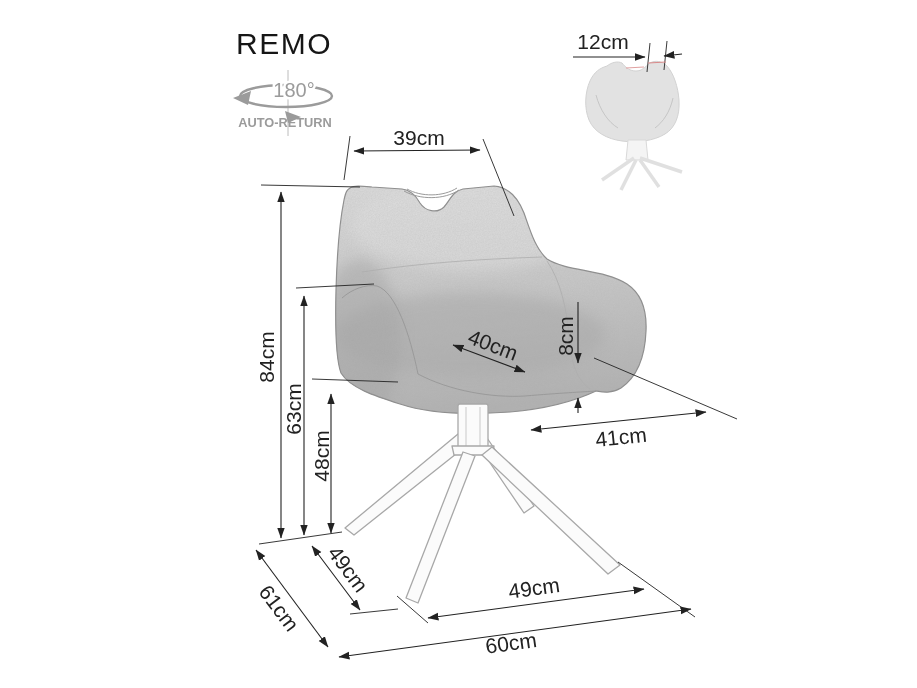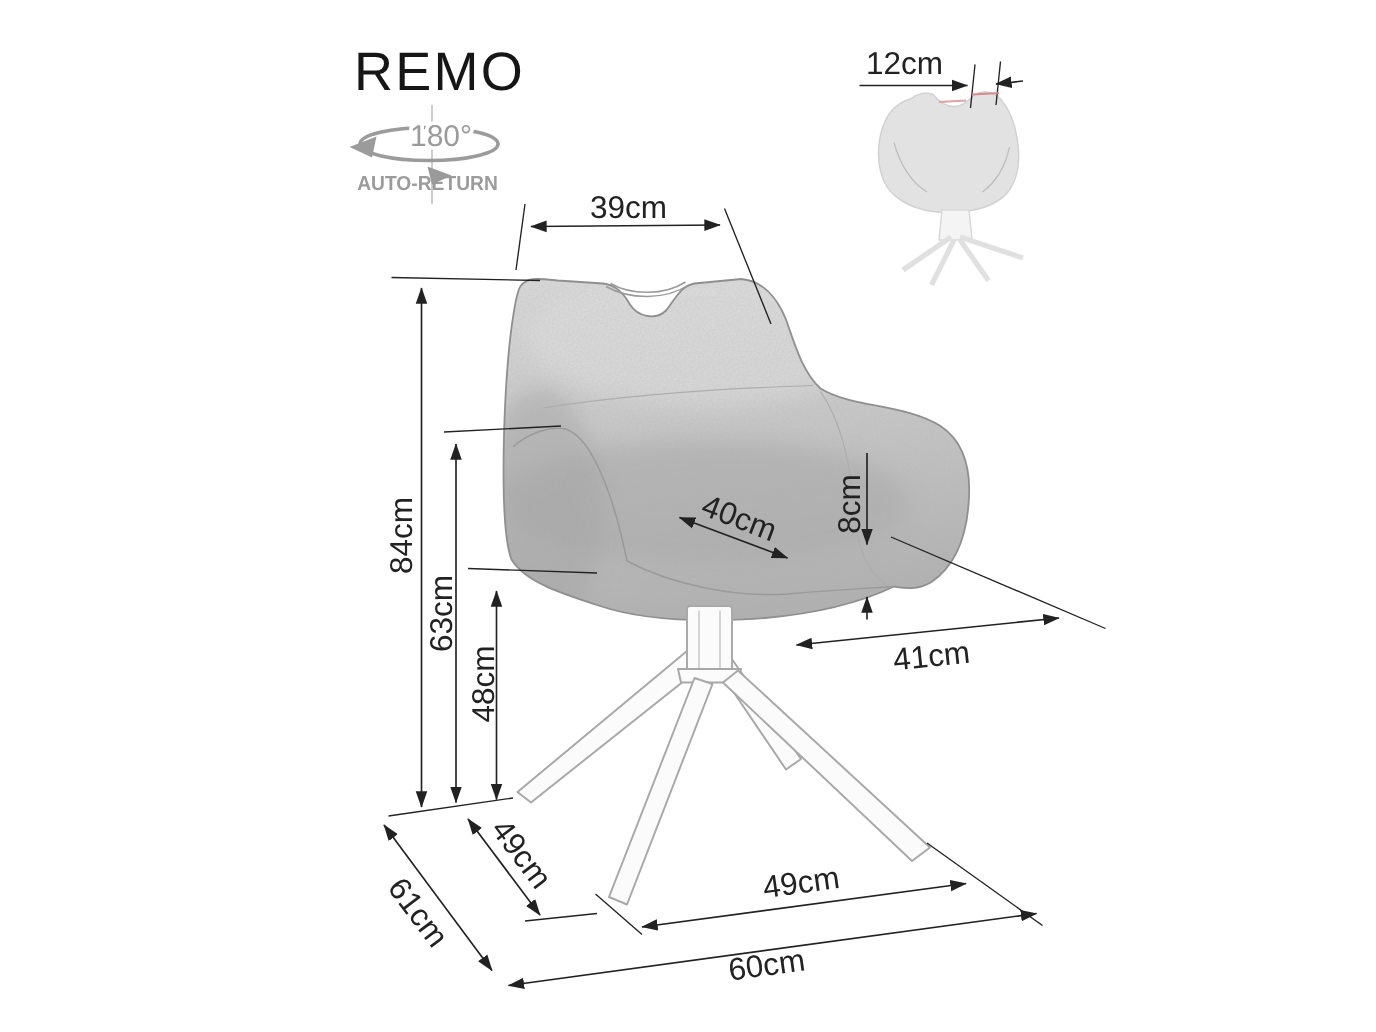--- a/index.html
+++ b/index.html
@@ -1,18 +1,18 @@
 <!DOCTYPE html>
 <html style="--line-color: #222222; --chair-fabric: #c9c9c9; --chair-outline: #8f8f8f; --base-metal: #fbfbfb; --faded-chair: #dcdcdc; --accent-red: #d98a8a; --muted: #9b9b9b;"><head>
 <meta charset="utf-8">
 <style>
   html,body{margin:0;padding:0;background:#fff;}
   body{font-family:"Liberation Sans","DejaVu Sans",sans-serif;}
   .stage{position:relative;width:917px;height:688px;background:#ffffff;overflow:hidden;}
-  .title{position:absolute;left:236px;top:27px;font-size:36px;font-weight:400;
+  .title{position:absolute;left:236px;top:27px;font-size:30px;font-weight:400;
          letter-spacing:1.5px;color:#161616;}
   svg{position:absolute;left:0;top:0;}
   .dim{stroke:var(--line-color);stroke-width:1.1;fill:none;}
   .ext{stroke:var(--line-color);stroke-width:0.9;fill:none;}
   .arrowhead{fill:var(--line-color);stroke:none;}
   .dimlabel{fill:var(--line-color);font-size:21px;font-family:"Liberation Sans",sans-serif;}
   .outline{stroke:var(--chair-outline);fill:none;stroke-width:1.2;}
   .seam{stroke:#9a9a9a;fill:none;stroke-width:1;}
   .seam-faint{stroke:#adadad;fill:none;stroke-width:0.8;}
   .metal{fill:var(--base-metal);stroke:#a8a8a8;stroke-width:1.3;stroke-linejoin:round;}

